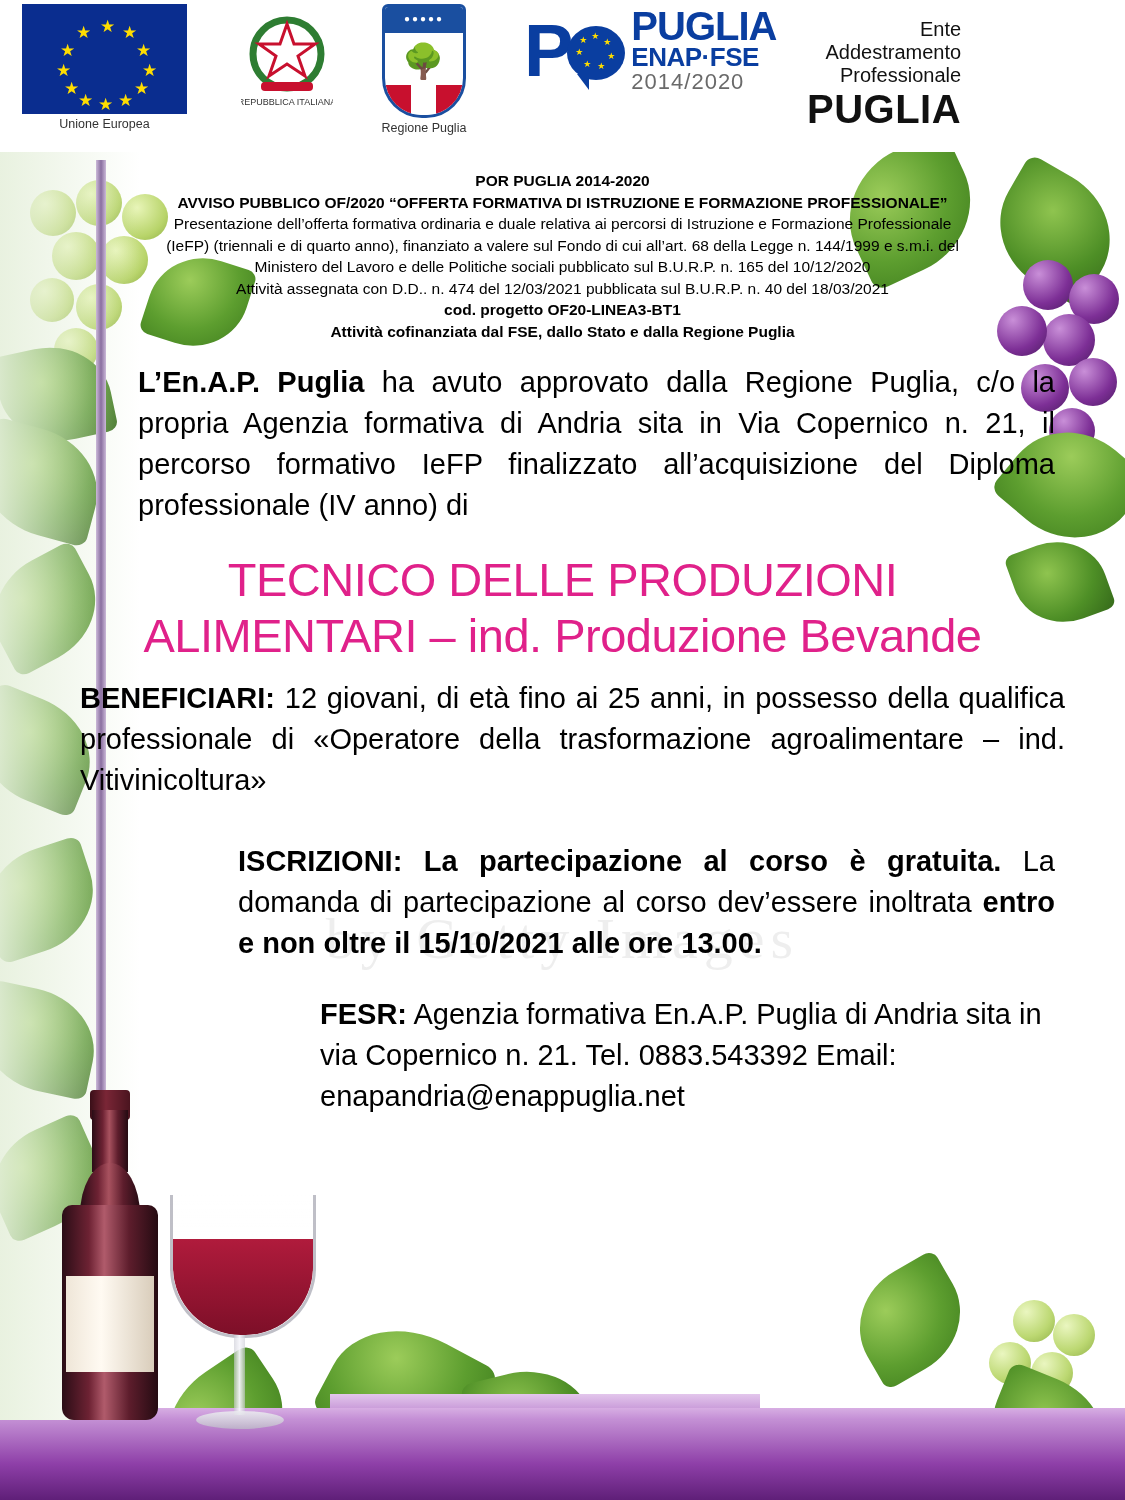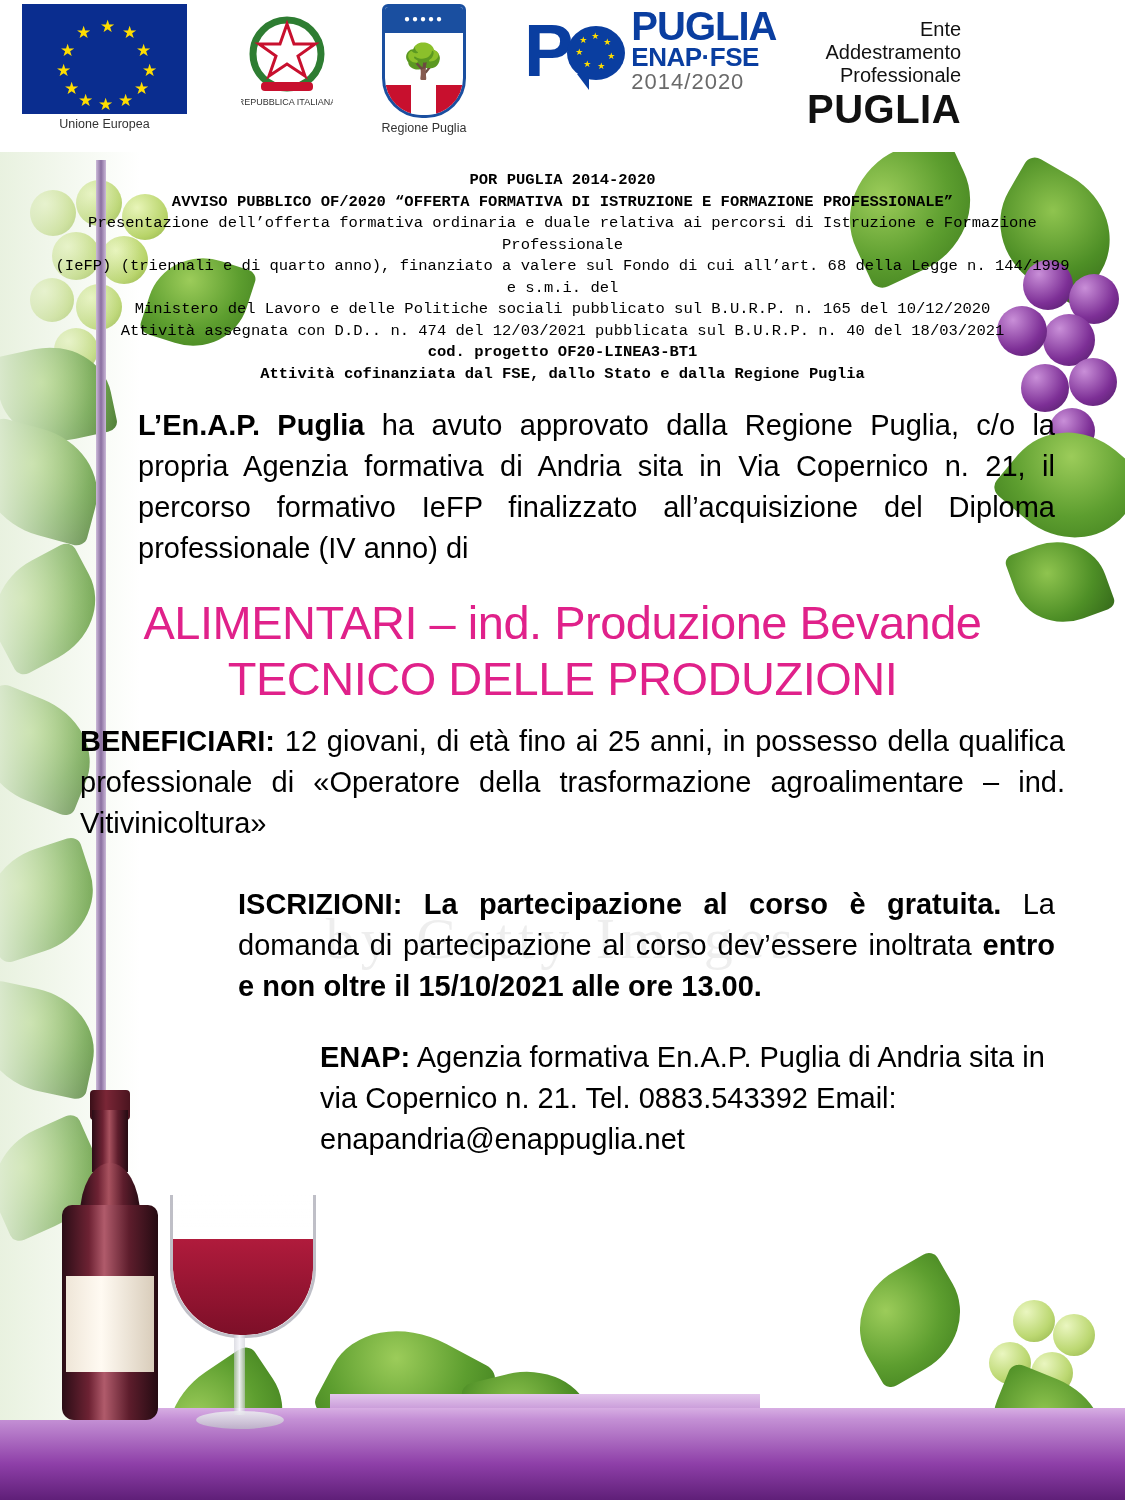--- a/index.html
+++ b/index.html
@@ -222,21 +222,20 @@
     position: relative;
     z-index: 5;
     padding: 0 52px;
   }
   .intro {
     text-align: center;
     font-size: 15.5px;
     line-height: 21.5px;
     color: #000;
     margin-top: 18px;
-    font-family: Liberation Mono, monospace;
   }
   .intro .b { font-weight: bold; }
 
   .para {
     font-size: 29px;
     line-height: 41px;
     color: #000;
     text-align: justify;
     text-justify: inter-word;
     margin: 20px 0 0 0;
@@ -535,31 +534,31 @@
       <div>Attività assegnata con D.D.. n. 474 del 12/03/2021  pubblicata sul B.U.R.P. n. 40 del 18/03/2021</div>
       <div class="b">cod. progetto OF20-LINEA3-BT1</div>
       <div class="b">Attività cofinanziata dal FSE, dallo Stato e dalla Regione Puglia</div>
     </div>
 
     <div class="para p-main">
       <b>L’En.A.P. Puglia</b><span> ha avuto approvato dalla Regione Puglia, c/o la propria Agenzia formativa di Andria sita in Via Copernico n. 21,  il percorso formativo IeFP finalizzato all’acquisizione del Diploma professionale (IV anno) di</span>
     </div>
 
     <div class="title-big">
+      <div>TECNICO DELLE PRODUZIONI</div>
       <div>ALIMENTARI – ind. Produzione Bevande</div>
-      <div>TECNICO DELLE PRODUZIONI</div>
     </div>
 
     <div class="para p-benef">
       <b>BENEFICIARI:</b><span> 12 giovani, di età fino ai 25 anni, in possesso della qualifica professionale di «Operatore della trasformazione agroalimentare – ind. Vitivinicoltura»</span>
     </div>
 
 
     <div class="para p-iscr">
       <b>ISCRIZIONI: La partecipazione al corso è gratuita.</b><span> La domanda di partecipazione al corso dev’essere inoltrata </span><b>entro e non oltre il 15/10/2021 alle ore 13.00.</b>
     </div>
 
     <div class="para p-info">
-      <b>ENAP:</b><span> Agenzia formativa En.A.P. Puglia di Andria sita in via Copernico n. 21. Tel. 0883.543392 Email: enapandria@enappuglia.net</span>
+      <b>FESR:</b><span> Agenzia formativa En.A.P. Puglia di Andria sita in via Copernico n. 21. Tel. 0883.543392 Email: enapandria@enappuglia.net</span>
     </div>
 
   </div>
 </div>
 
 </body></html>

